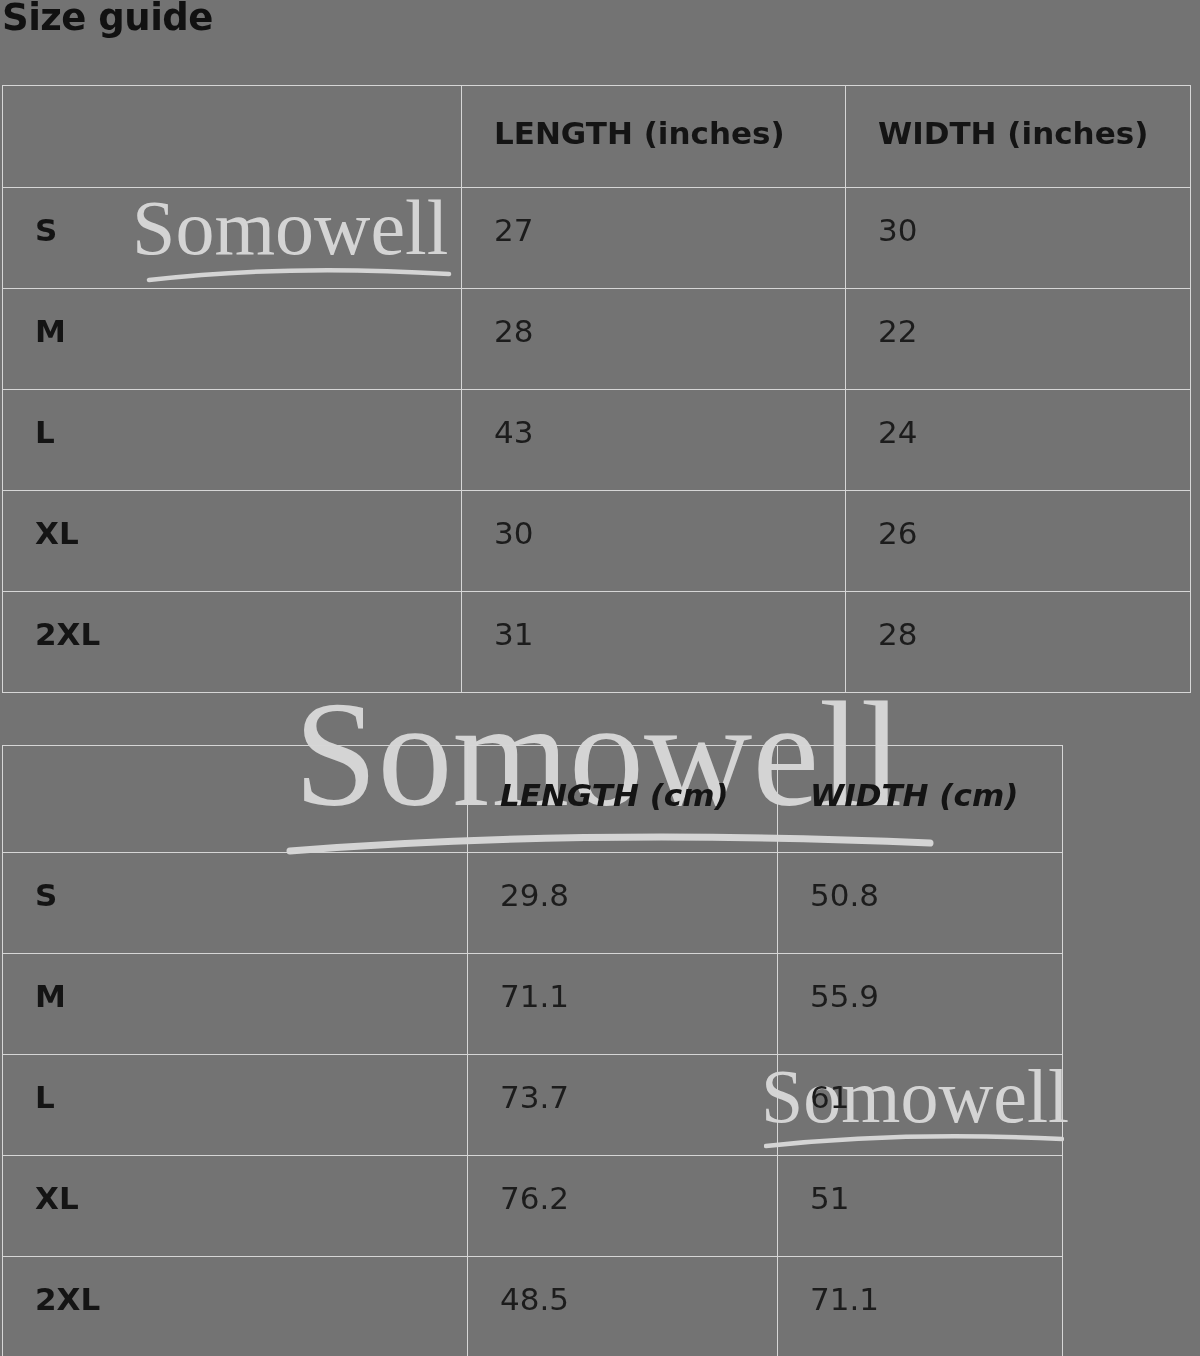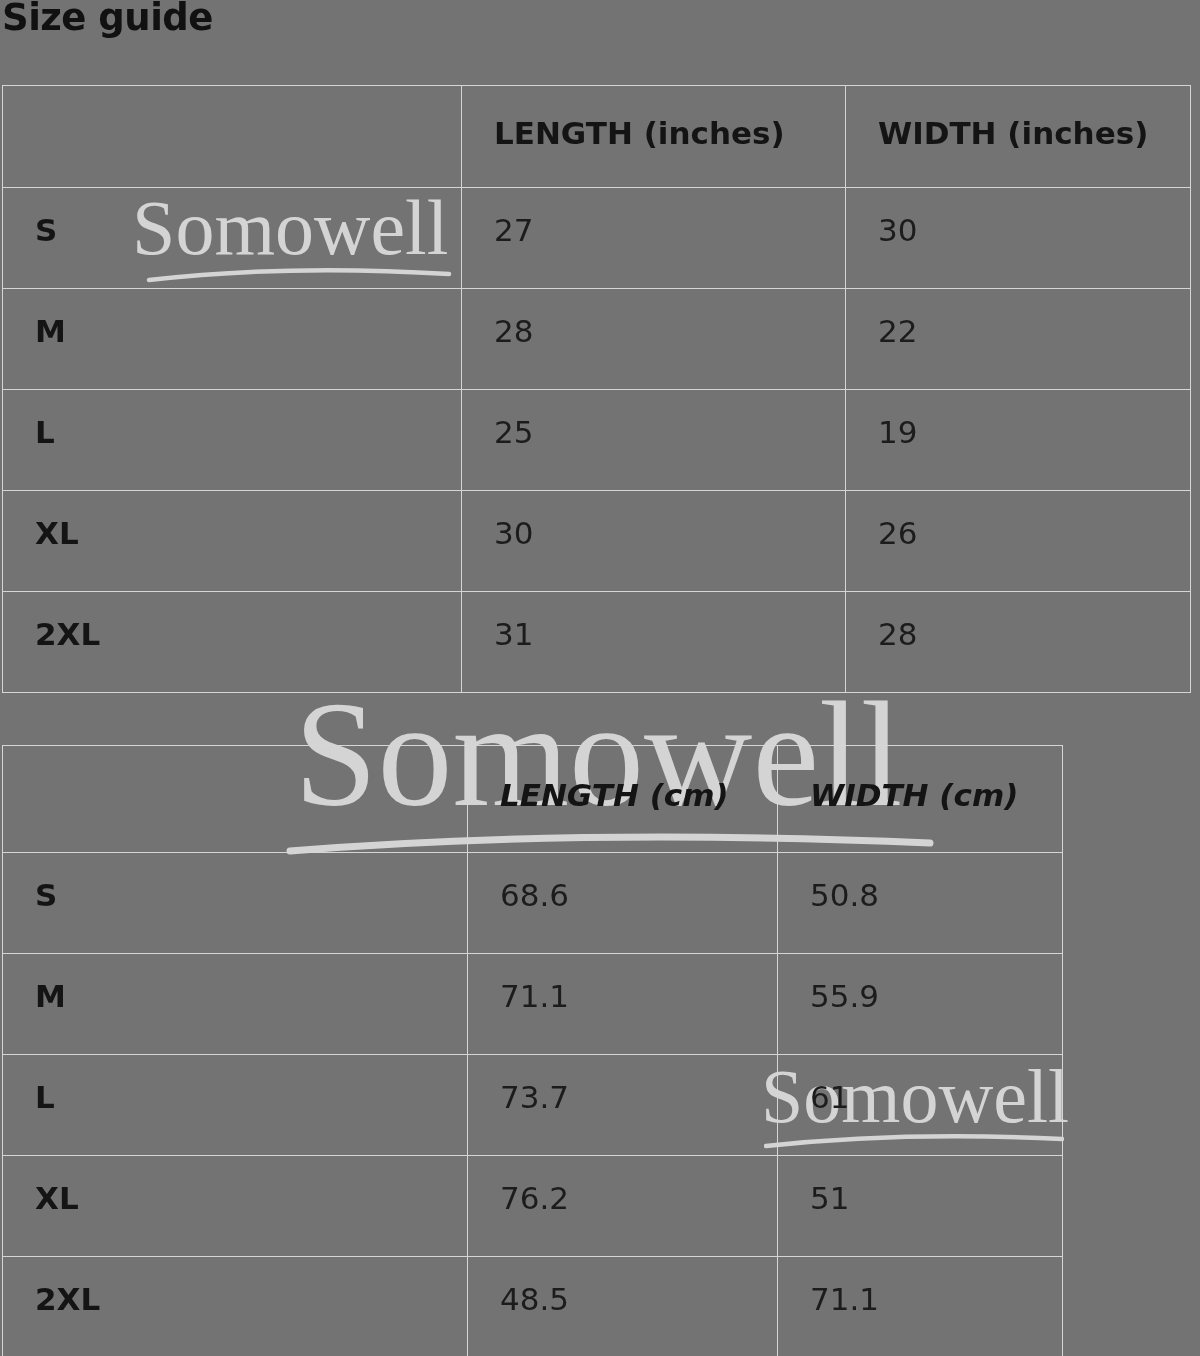--- a/index.html
+++ b/index.html
@@ -124,22 +124,22 @@
         <td>27</td>
         <td>30</td>
       </tr>
       <tr>
         <td class="size-cell">M</td>
         <td>28</td>
         <td>22</td>
       </tr>
       <tr>
         <td class="size-cell">L</td>
-        <td>25</td>
-        <td>19</td>
+        <td>43</td>
+        <td>24</td>
       </tr>
       <tr>
         <td class="size-cell">XL</td>
         <td>30</td>
         <td>26</td>
       </tr>
       <tr>
         <td class="size-cell">2XL</td>
         <td>31</td>
         <td>28</td>
@@ -156,21 +156,21 @@
     <thead>
       <tr>
         <th></th>
         <th>LENGTH (cm)</th>
         <th>WIDTH (cm)</th>
       </tr>
     </thead>
     <tbody>
       <tr>
         <td class="size-cell">S</td>
-        <td>68.6</td>
+        <td>29.8</td>
         <td>50.8</td>
       </tr>
       <tr>
         <td class="size-cell">M</td>
         <td>71.1</td>
         <td>55.9</td>
       </tr>
       <tr>
         <td class="size-cell">L</td>
         <td>73.7</td>

